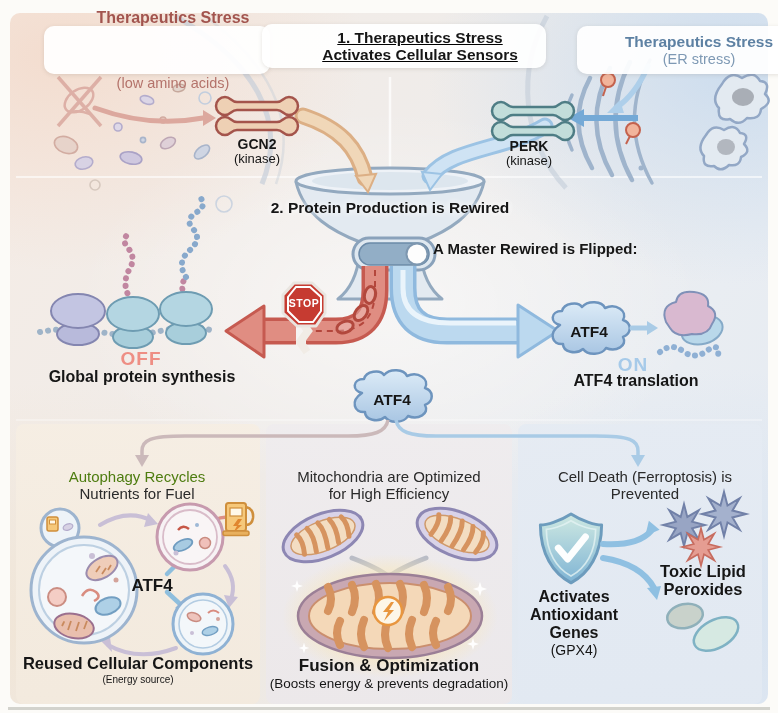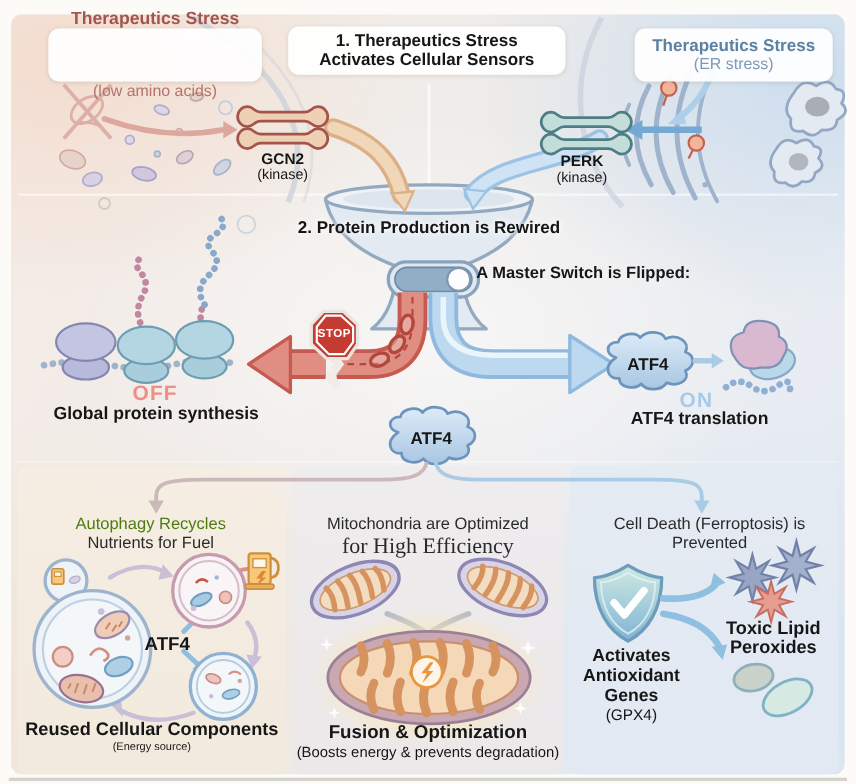--- a/index.html
+++ b/index.html
@@ -9,21 +9,21 @@
     background:
       radial-gradient(ellipse 430px 300px at 6% 6%, rgba(243,220,206,.95), rgba(243,220,206,0) 72%),
       radial-gradient(ellipse 430px 300px at 96% 8%, rgba(203,220,238,.95), rgba(203,220,238,0) 72%),
       radial-gradient(ellipse 520px 360px at 94% 88%, rgba(214,226,240,.85), rgba(214,226,240,0) 70%),
       radial-gradient(ellipse 520px 360px at 6% 90%, rgba(240,227,209,.8), rgba(240,227,209,0) 70%),
       radial-gradient(ellipse 420px 260px at 50% 42%, rgba(255,255,255,.55), rgba(255,255,255,0) 75%),
       linear-gradient(120deg,#f5ece5 0%,#efecea 45%,#e9edf2 75%,#e4eaf2 100%);}
   svg{position:absolute;left:0;top:0;}
   .wbox{position:absolute;background:rgba(255,255,255,.93);border-radius:10px;
         box-shadow:0 1px 4px rgba(120,110,100,.18);display:flex;flex-direction:column;
-        align-items:center;justify-content:center;}
+        align-items:center;justify-content:center;padding-left:32px;}
   .t{position:absolute;white-space:nowrap;color:#161616;line-height:1.12;}
   .c{transform:translateX(-50%);text-align:center;}
   .sep{position:absolute;background:rgba(255,255,255,.6);}
 </style>
 </head>
 <body>
 
 <div id="stage">
   <div class="canvas"></div>
 
@@ -358,55 +358,55 @@
     <g>
       <ellipse cx="685" cy="616" rx="18" ry="12" fill="#c9d2cb" stroke="#8fb0ba" stroke-width="2.5" transform="rotate(-12 685 616)"></ellipse>
       <ellipse cx="716" cy="634" rx="24" ry="14" fill="#d6e9e2" stroke="#7fb2c4" stroke-width="2.5" transform="rotate(-28 716 634)"></ellipse>
     </g>
   </svg>
 
   <div class="wbox" style="left:44px;top:26px;width:194px;height:48px;">
     <div class="t" style="position:static;font-weight:bold;font-size:16px;color:#a2544e;">Therapeutics Stress</div>
     <div class="t" style="position:static;font-size:14.5px;color:#b4736b;margin-top:48px;">(low amino acids)</div>
   </div>
-  <div class="wbox" style="left:262px;top:24px;width:252px;height:44px;">
+  <div class="wbox" style="left:262px;top:24px;width:252px;height:44px;text-decoration:underline;">
     <div class="t" style="position:static;font-weight:bold;font-size:15.5px;">1. Therapeutics Stress</div>
     <div class="t" style="position:static;font-weight:bold;font-size:15.5px;">Activates Cellular Sensors</div>
   </div>
   <div class="wbox" style="left:577px;top:26px;width:180px;height:48px;">
     <div class="t" style="position:static;font-weight:bold;font-size:15.5px;color:#5d81a3;">Therapeutics Stress</div>
     <div class="t" style="position:static;font-size:14.5px;color:#7e99b4;">(ER stress)</div>
   </div>
 
   <div class="t c" style="left:257px;top:137px;font-weight:bold;font-size:14px;">GCN2</div>
   <div class="t c" style="left:257px;top:152px;font-size:13px;">(kinase)</div>
   <div class="t c" style="left:529px;top:139px;font-weight:bold;font-size:14px;">PERK</div>
   <div class="t c" style="left:529px;top:154px;font-size:13px;">(kinase)</div>
 
   <div class="t c" style="left:390px;top:199px;font-weight:bold;font-size:15.5px;text-shadow:0 0 6px rgba(255,255,255,.95),0 0 10px rgba(255,255,255,.8);">2. Protein Production is Rewired</div>
-  <div class="t" style="left:433px;top:241px;font-weight:bold;font-size:15px;">A Master Switch is Flipped:</div>
+  <div class="t" style="left:433px;top:241px;font-weight:bold;font-size:15px;">A Master Rewired is Flipped:</div>
   <div class="t c" style="left:304px;top:298px;font-weight:bold;font-size:10.5px;color:#ffffff;letter-spacing:.5px;">STOP</div>
 
   <div class="t c" style="left:141px;top:348px;font-weight:bold;font-size:19px;color:#ee8e84;letter-spacing:1px;">OFF</div>
   <div class="t c" style="left:142px;top:368px;font-weight:bold;font-size:16px;">Global protein synthesis</div>
 
   <div class="t c" style="left:589px;top:323px;font-weight:bold;font-size:15.5px;">ATF4</div>
   <div class="t c" style="left:633px;top:354px;font-weight:bold;font-size:19px;color:#a6cae9;letter-spacing:1px;">ON</div>
   <div class="t c" style="left:636px;top:372px;font-weight:bold;font-size:16px;">ATF4 translation</div>
 
   <div class="t c" style="left:392px;top:391px;font-weight:bold;font-size:15.5px;">ATF4</div>
 
   <div class="t c" style="left:137px;top:469px;font-size:15px;color:#4d7c0f;">Autophagy Recycles</div>
   <div class="t c" style="left:137px;top:486px;font-size:15px;color:#2a2a2a;">Nutrients for Fuel</div>
   <div class="t c" style="left:152px;top:576px;font-weight:bold;font-size:17px;">ATF4</div>
   <div class="t c" style="left:138px;top:654px;font-weight:bold;font-size:16.5px;">Reused Cellular Components</div>
   <div class="t c" style="left:138px;top:674px;font-size:10px;">(Energy source)</div>
 
   <div class="t c" style="left:389px;top:469px;font-size:15px;color:#2a2a2a;">Mitochondria are Optimized</div>
-  <div class="t c" style="left:389px;top:486px;font-size:20px;color:#2a2a2a;font-family:Liberation Serif, serif;">for High Efficiency</div>
+  <div class="t c" style="left:389px;top:486px;font-size:15px;color:#2a2a2a;">for High Efficiency</div>
   <div class="t c" style="left:389px;top:676px;font-size:13.5px;">(Boosts energy &amp; prevents degradation)</div>
   <div class="t c" style="left:389px;top:656px;font-weight:bold;font-size:17px;">Fusion &amp; Optimization</div>
 
   <div class="t c" style="left:645px;top:469px;font-size:15px;color:#2a2a2a;">Cell Death (Ferroptosis) is</div>
   <div class="t c" style="left:645px;top:486px;font-size:15px;color:#2a2a2a;">Prevented</div>
   <div class="t c" style="left:574px;top:588px;font-weight:bold;font-size:16px;">Activates</div>
   <div class="t c" style="left:574px;top:606px;font-weight:bold;font-size:16px;">Antioxidant</div>
   <div class="t c" style="left:574px;top:624px;font-weight:bold;font-size:16px;">Genes</div>
   <div class="t c" style="left:574px;top:643px;font-size:14px;">(GPX4)</div>
   <div class="t c" style="left:703px;top:562px;font-weight:bold;font-size:16.5px;">Toxic Lipid</div>

